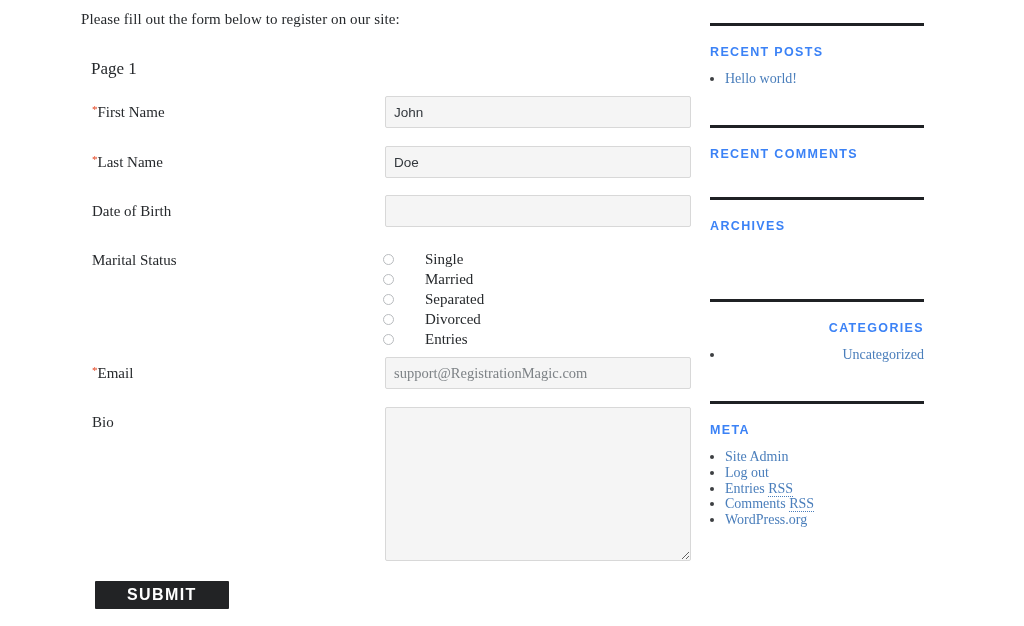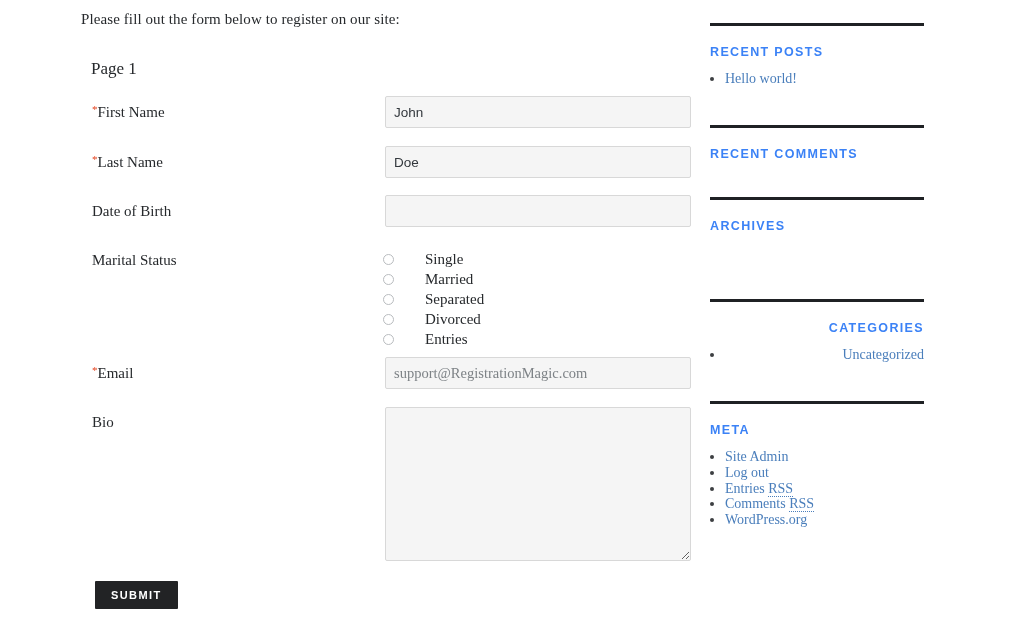--- a/index.html
+++ b/index.html
@@ -151,25 +151,25 @@
   }
 
   
   .submit-btn {
     position: absolute;
     left: 87px;
     top: 581px;
     background: #222325;
     color: #ffffff;
     border: 0;
-    padding: 0 16px;
+    padding: 0 32px;
     height: 28px;
     line-height: 28px;
     font-family: "Liberation Sans", sans-serif;
-    font-size: 11px;
+    font-size: 16px;
     font-weight: bold;
     letter-spacing: 1.4px;
     text-transform: uppercase;
     cursor: pointer;
     border-radius: 1px;
   }
 
   
   .widget { position: absolute; left: 0; width: 214px; }
   .widget-rule {

